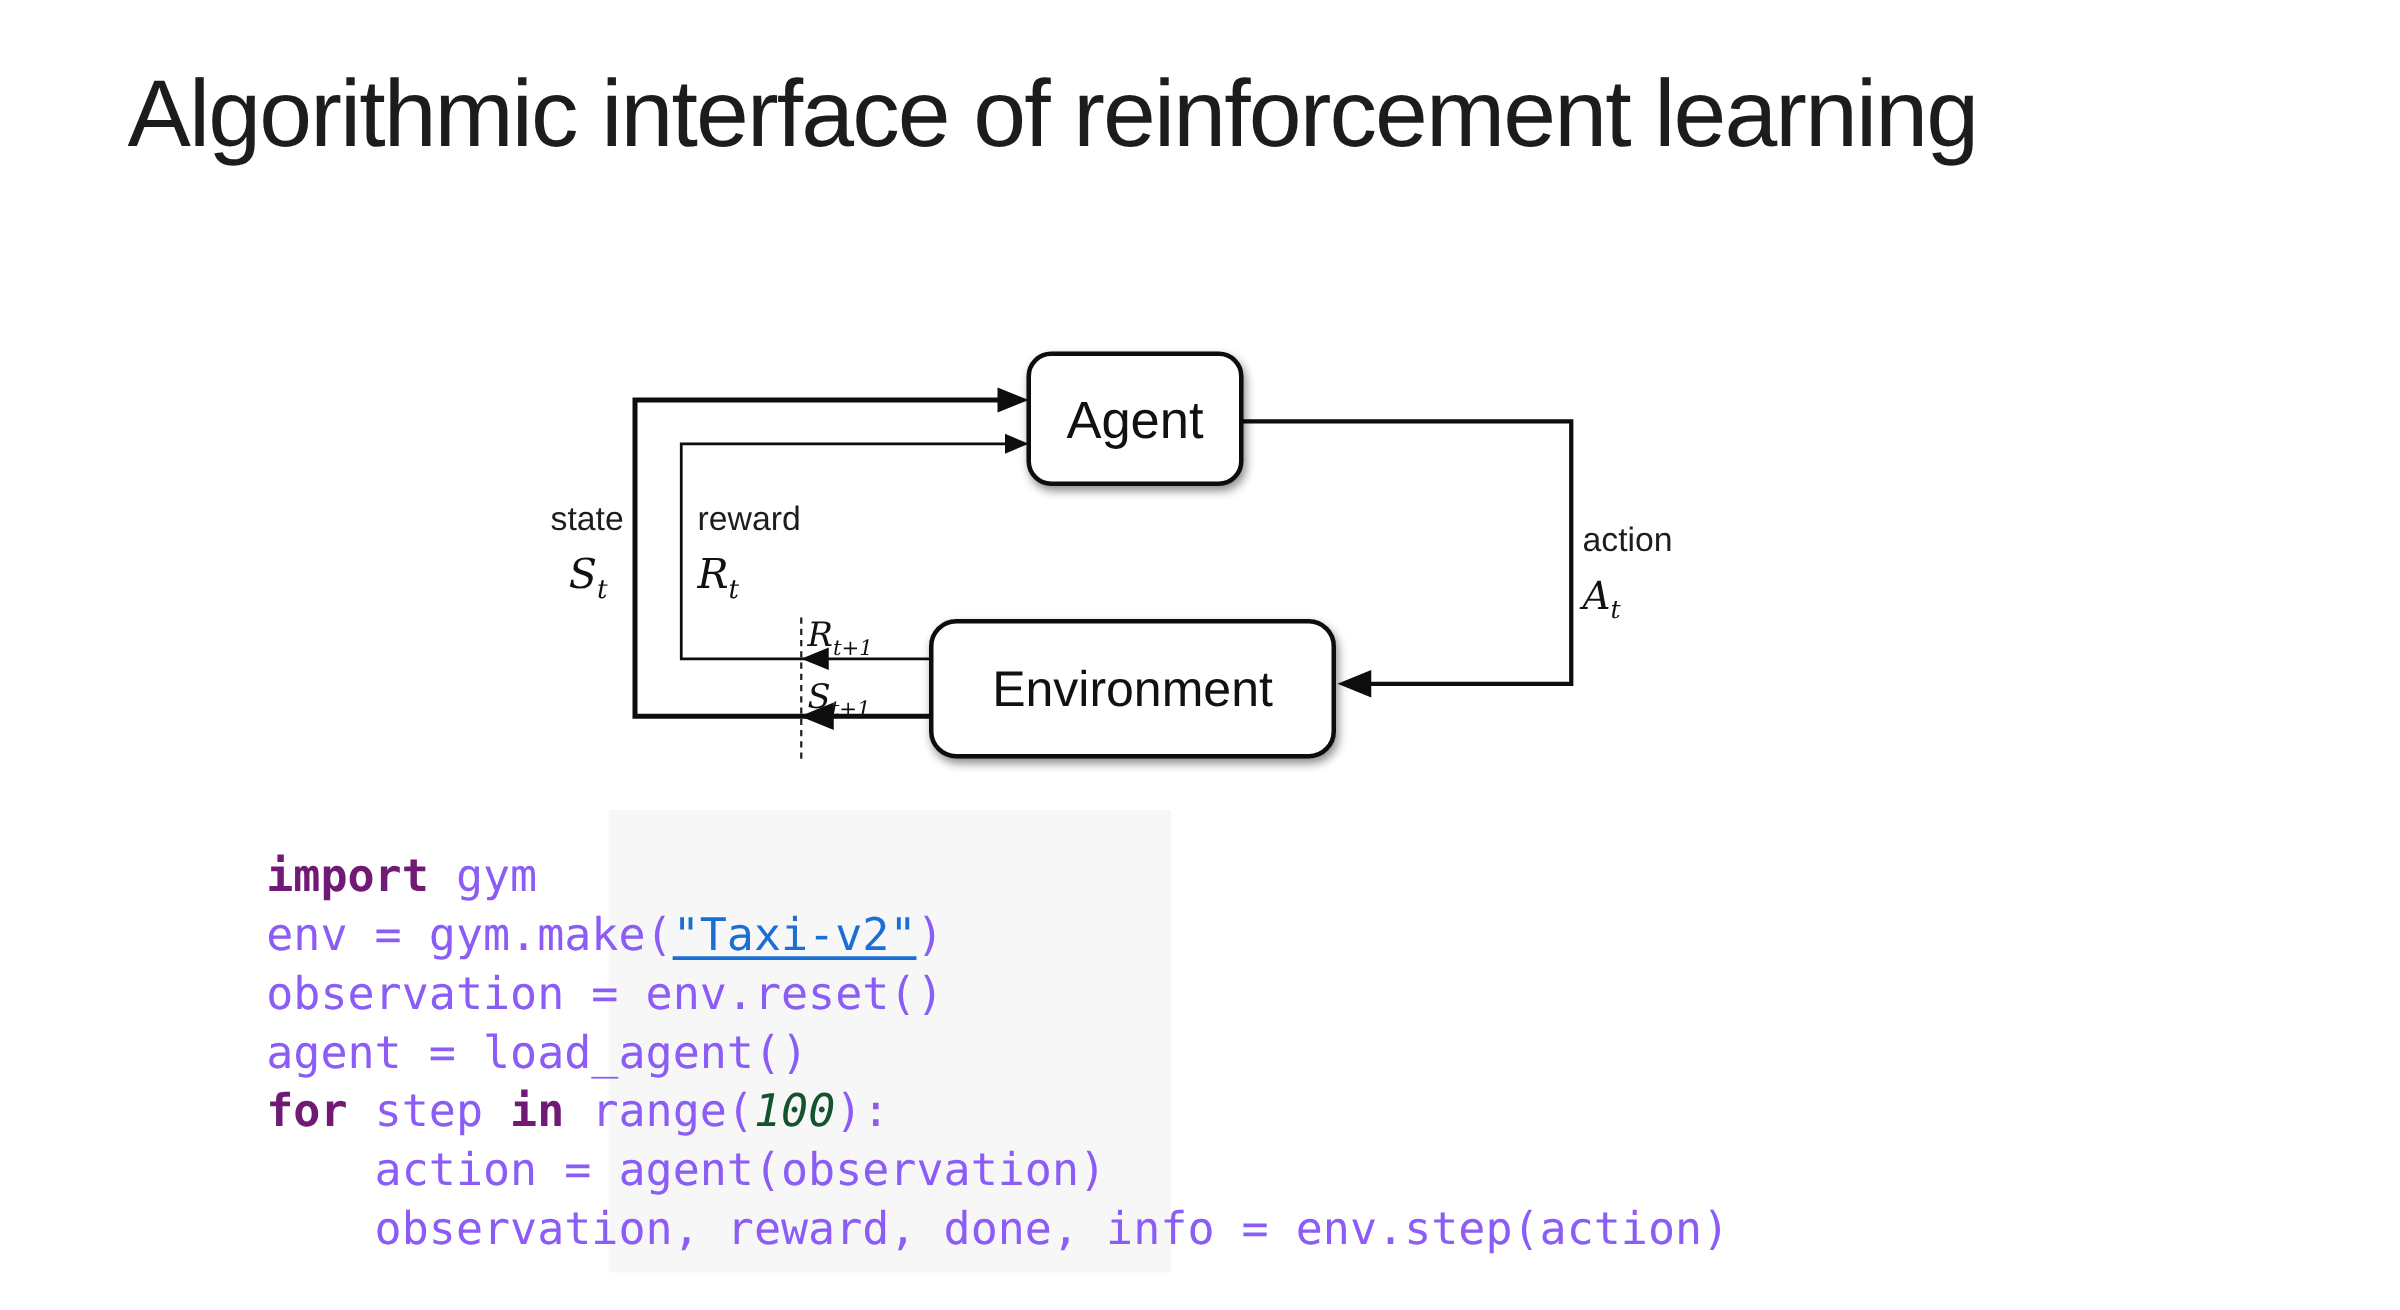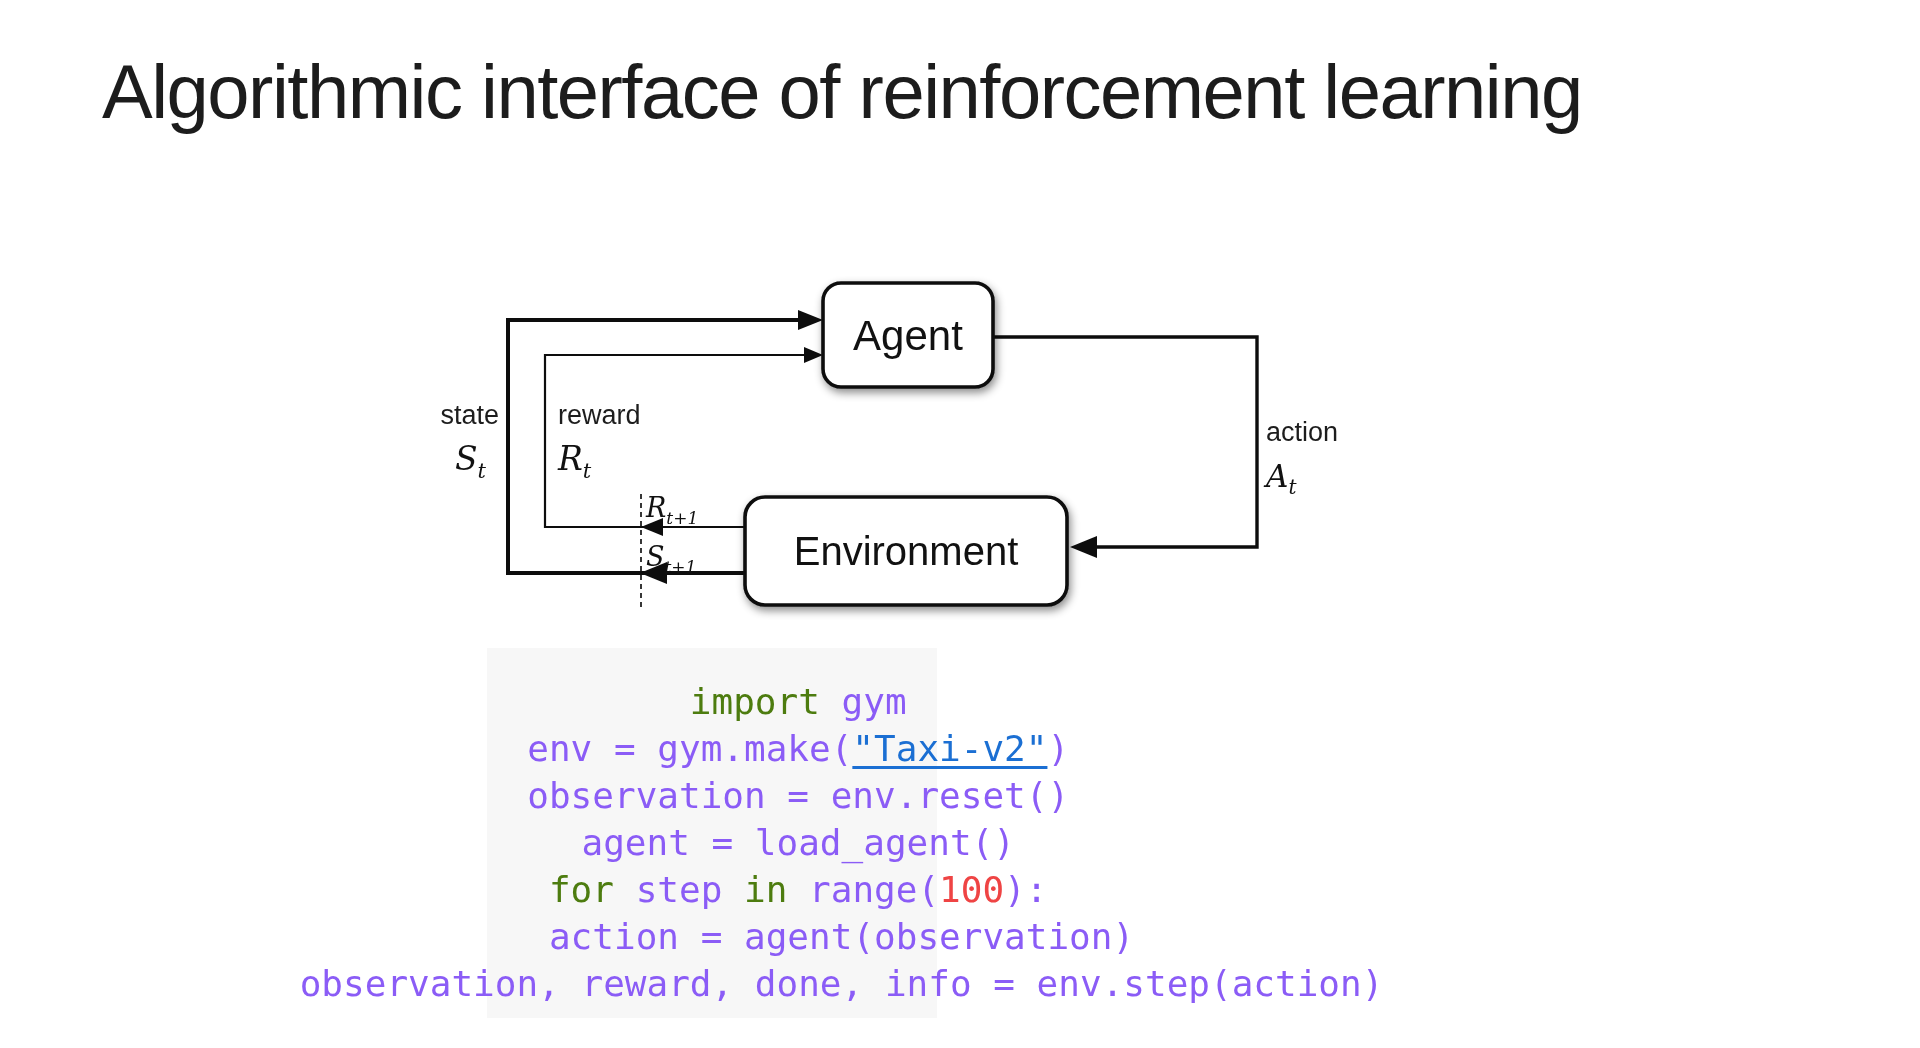--- a/index.html
+++ b/index.html
@@ -1,19 +1,18 @@
 <!DOCTYPE html>
 <html><head>
 <meta charset="utf-8">
 <style>
   html,body{margin:0;padding:0;background:#ffffff;}
   .slide{
     position:relative;width:1603px;height:1048px;background:#ffffff;overflow:hidden;
     font-family:"Liberation Sans",sans-serif;
-    text-align:center;
   }
   .title{
     position:absolute;left:102px;top:48px;margin:0;
     font-size:76px;font-weight:300;letter-spacing:-1.5px;color:#1c1c1c;
     font-family:"Liberation Sans",sans-serif;white-space:nowrap;
   }
   .noise-band{
     position:absolute;left:487px;top:648px;width:450px;height:370px;
     background:#f7f7f7;
   }
@@ -28,22 +27,22 @@
   .thin{stroke-width:2.2px;}
   .arrow{fill:#0d0d0d;stroke:none;}
   .dash{stroke:#222222;stroke-width:1.8px;stroke-dasharray:5 4;fill:none;}
   .code{
     position:absolute;left:213px;top:678px;
     font-family:"DejaVu Sans Mono","Liberation Mono",monospace;
     font-size:36px;line-height:47px;color:#3c3c3c;white-space:pre;
   }
   .code-line{height:47px;}
   .tok-pl{color:#8b5cf6;}
-  .tok-kw{color:#4d7c0f;font-weight:normal;}
-  .tok-num{color:#ef4444;}
+  .tok-kw{color:#701a75;font-weight:bold;}
+  .tok-num{color:#14532d;font-style:italic;}
   .tok-str{color:#1b6fd3;text-decoration:underline;text-underline-offset:5px;cursor:pointer;}
 </style>
 </head>
 <body>
 
 <div class="slide">
 
   <h1 class="title">Algorithmic interface of reinforcement learning</h1>
 
   <div class="noise-band"></div>

